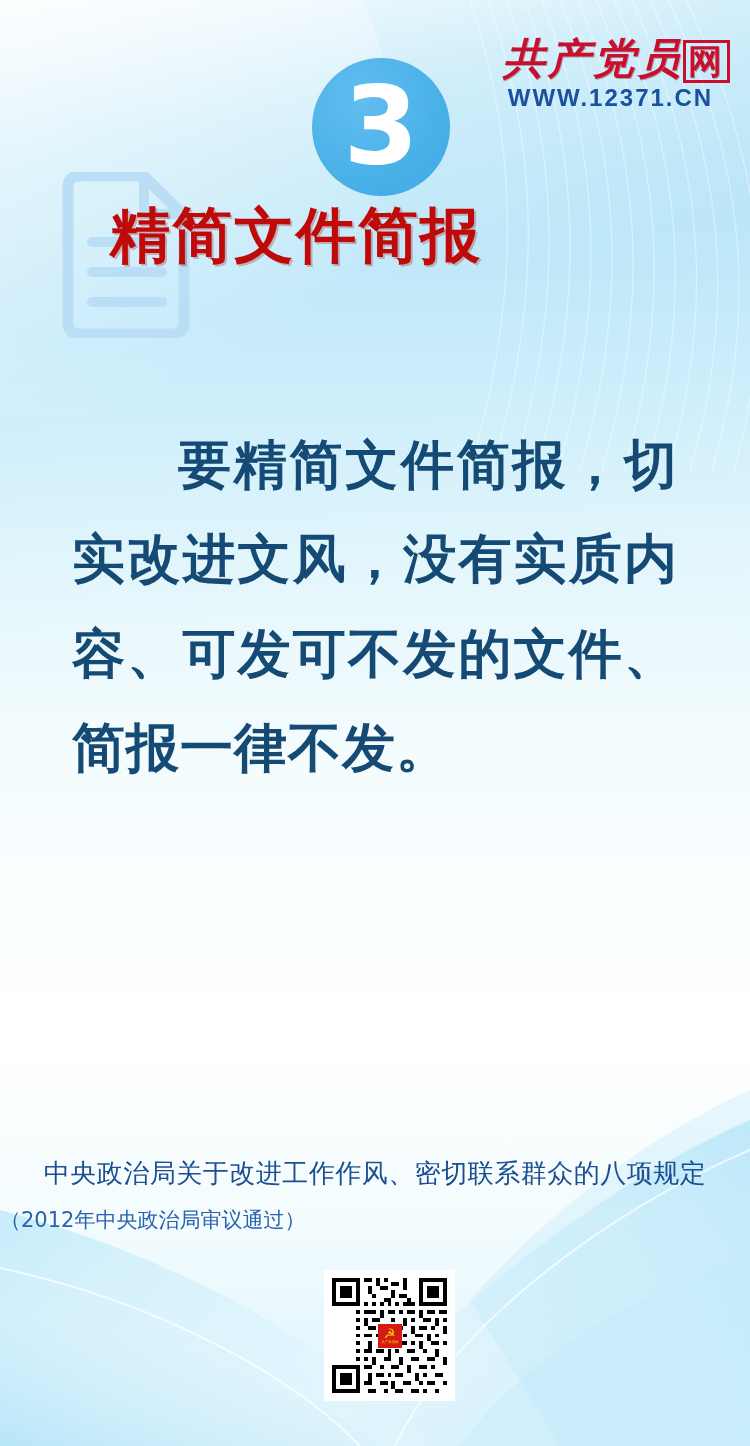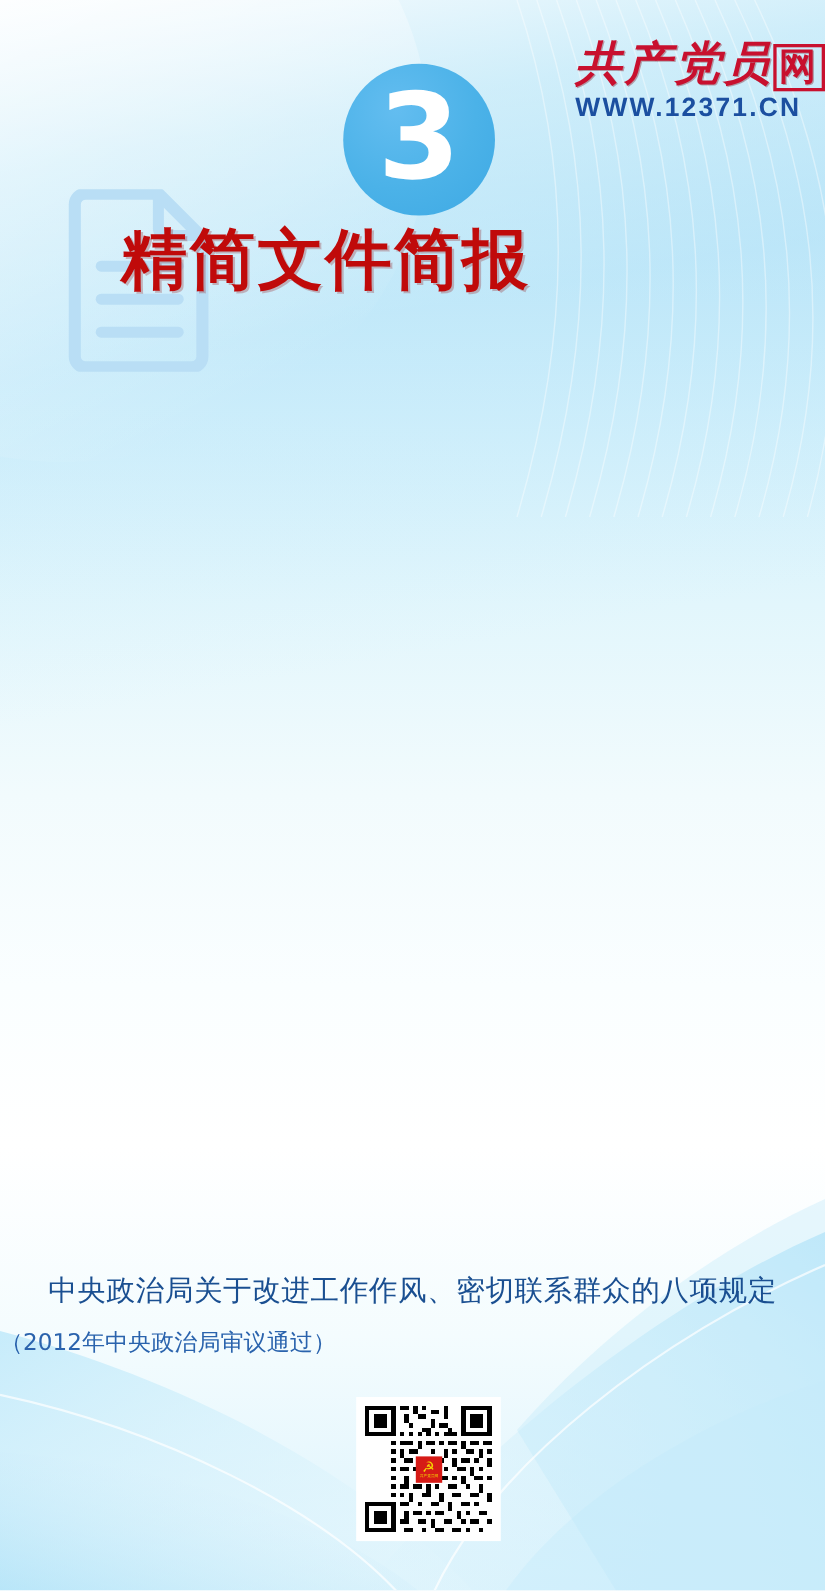--- a/index.html
+++ b/index.html
@@ -40,22 +40,23 @@
     inset: 0;
     width: 750px;
     height: 1446px;
     pointer-events: none;
   }
 
   
   .logo {
     position: absolute;
     top: 38px;
-    right: 12px;
+    right: 32px;
     width: 215px;
+    text-align: center;
     line-height: 1;
   }
   .logo-mark {
     font-family: "Liberation Serif", "DejaVu Serif", serif;
     font-size: 42px;
     font-weight: bold;
     font-style: italic;
     letter-spacing: 3px;
     color: #c8102e;
     text-shadow: 1px 1px 0 rgba(120,0,12,0.35);
@@ -254,20 +255,21 @@
     <path d="M86 4 v32 a6 6 0 0 0 6 6 h34" fill="none" stroke="#b9def5" stroke-width="10" stroke-linejoin="round"></path>
     <g stroke="#b9def5" stroke-width="10" stroke-linecap="round">
       <line x1="34" y1="70" x2="104" y2="70"></line>
       <line x1="34" y1="100" x2="104" y2="100"></line>
       <line x1="34" y1="130" x2="104" y2="130"></line>
     </g>
   </svg>
 
   <div class="title">精简文件简报</div>
 
+  <div class="quote">要精简文件简报，切实改进文风，没有实质内容、可发可不发的文件、简报一律不发。</div>
 
   <div class="footer-title">中央政治局关于改进工作作风、密切联系群众的八项规定</div>
   <div class="footer-sub">（2012年中央政治局审议通过）</div>
 
   <div class="qr-box">
     <svg width="131" height="131" viewBox="0 0 33 33" shape-rendering="crispEdges">
       <rect width="33" height="33" fill="#ffffff"></rect>
       <g fill="#000000">
 
         <rect x="2" y="2" width="7" height="1"></rect>

